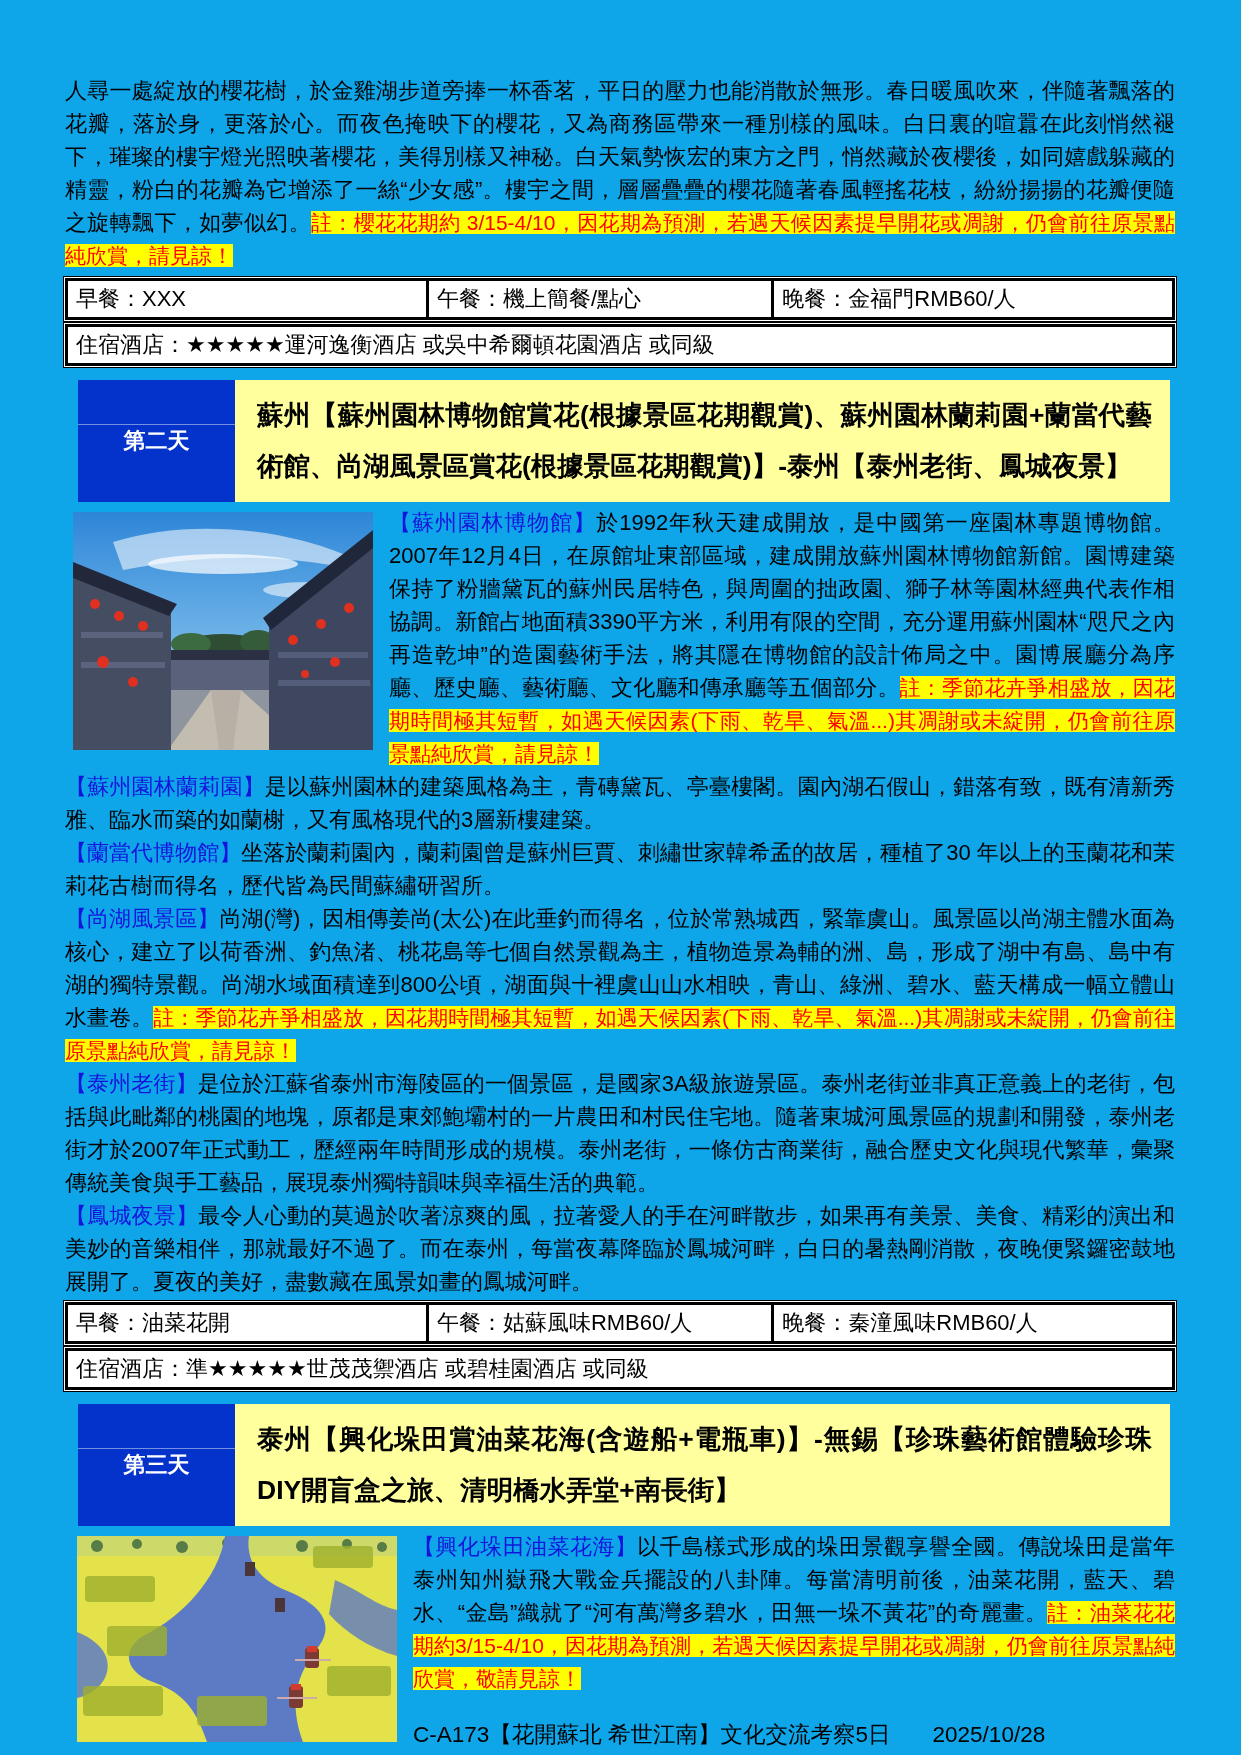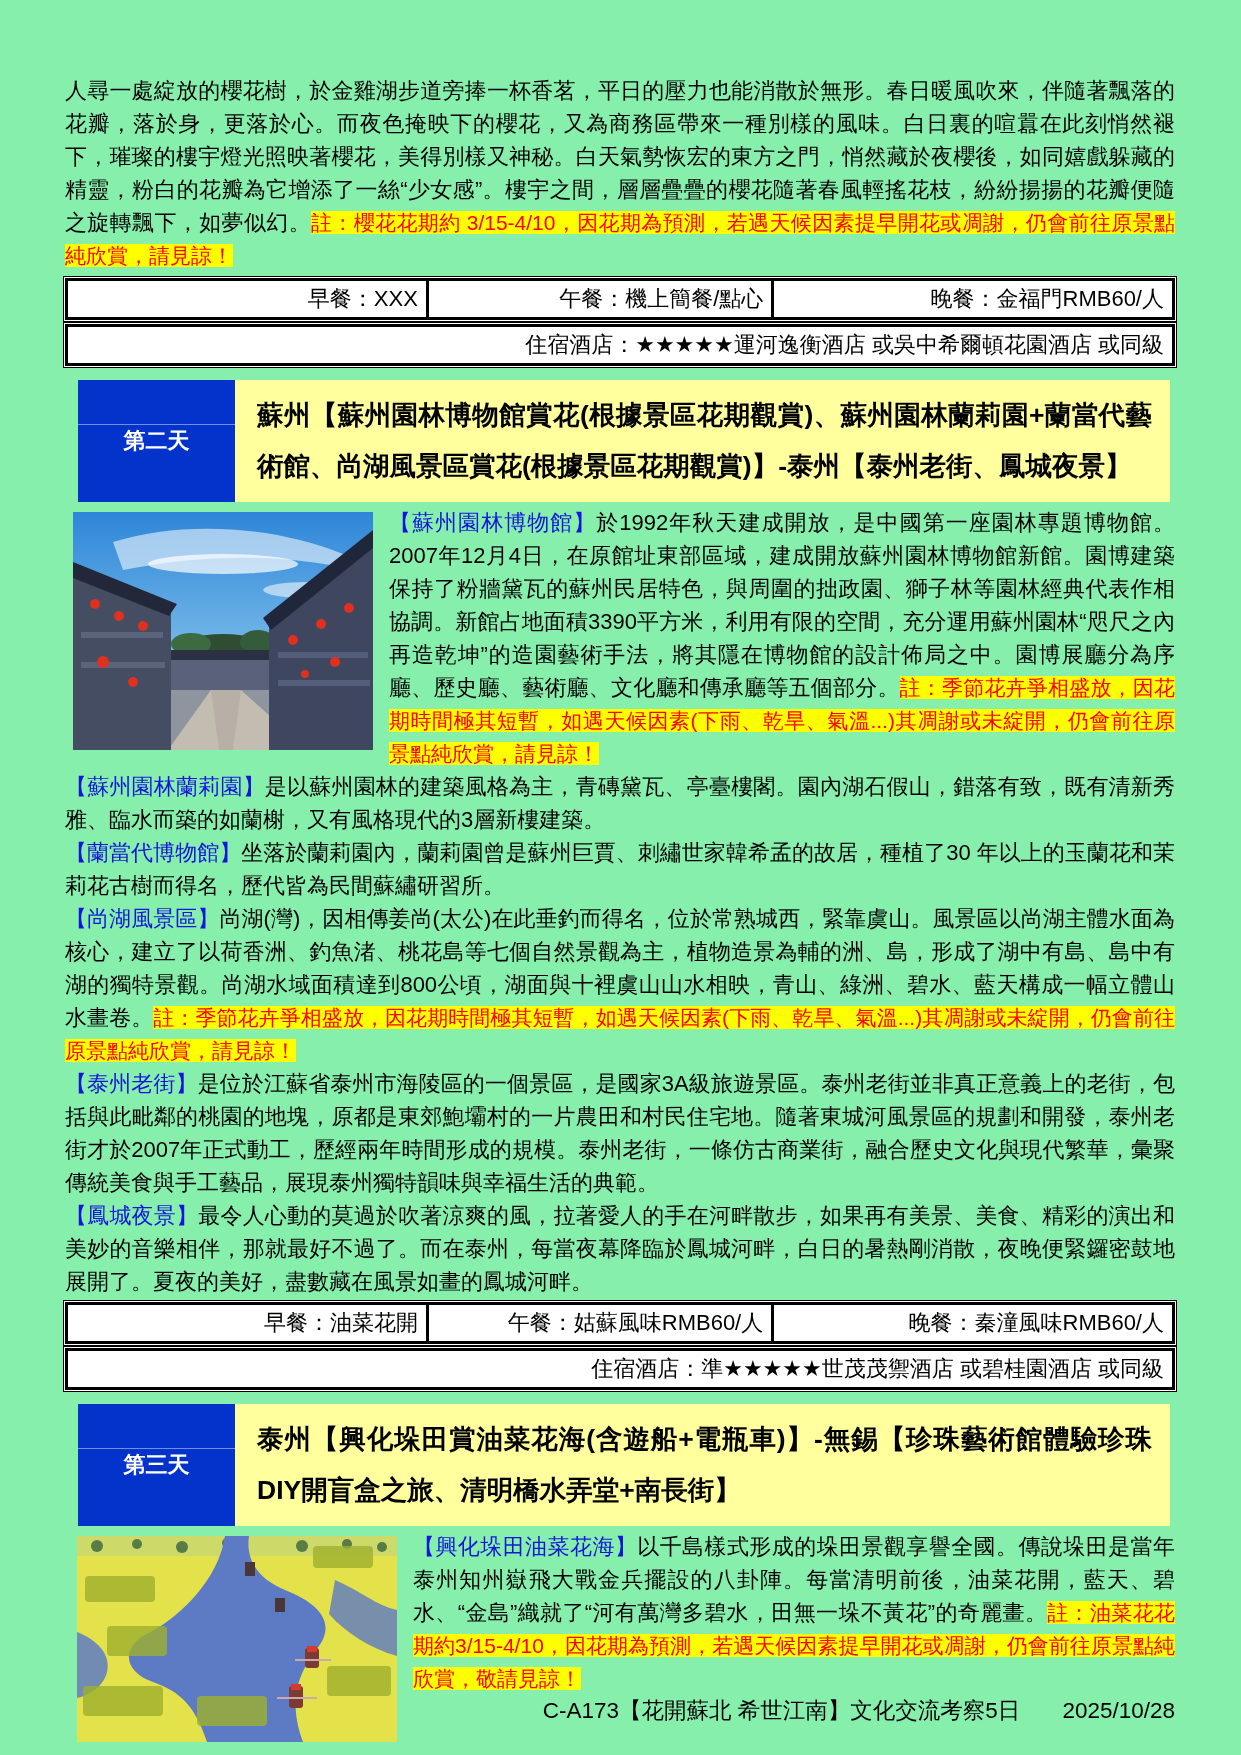--- a/index.html
+++ b/index.html
@@ -1,48 +1,48 @@
 <!DOCTYPE html>
 <html><head>
 <meta charset="utf-8">
 <style>
   html,body{margin:0;padding:0;background:#fff;}
   .page{
-    width:1241px;height:1755px;background:#86efac;overflow:hidden;
+    width:1241px;height:1755px;background:#0ea5e9;overflow:hidden;
     font-family:"Liberation Sans","DejaVu Sans",sans-serif;color:#000;
     box-sizing:border-box;padding:74px 66px 0 65px;position:relative;
   }
   .body-text{font-size:22px;line-height:33px;text-align:justify;margin:0;}
   .intro{margin-bottom:6px;}
   .note{background:#ffff00;color:#ff0000;font-size:21px;}
   .heading{color:#1414dd;font-weight:normal;}
   
   .mtable{width:100%;border-collapse:collapse;border:3px solid #000;background:#fff;
           box-shadow:0 0 0 1px #fff,0 0 0 2px #000;}
-  .mtable td{border:3px solid #000;font-size:22px;padding:2px 8px;height:32px;vertical-align:middle;text-align:right;}
+  .mtable td{border:3px solid #000;font-size:22px;padding:2px 8px;height:32px;vertical-align:middle;}
   .mtable.meals td:nth-child(1){width:32.6%;}
   .mtable.meals td:nth-child(2){width:31.2%;}
   .mtable.meals td:nth-child(3){width:36.2%;}
   .mtable + .mtable{margin-top:4px;}
   .tablegap{height:4px;}
   
   .day-band{display:flex;margin:14px 5px 4px 13px;}
   .day-label{width:157px;flex:none;background:#0433cc;color:#fff;font-size:22px;font-weight:bold;
              display:flex;align-items:center;justify-content:center;position:relative;}
   .label-split{position:absolute;top:44px;left:0;right:0;border-top:1px solid rgba(255,255,255,.45);}
   .day-title{flex:1;background:#ffff9e;font-size:26.5px;font-weight:bold;line-height:51px;
              padding:10px 18px 10px 22px;color:#000;text-align:justify;}
   
   .photo{float:left;display:block;}
   .photo1{width:300px;height:238px;margin:6px 16px 4px 8px;}
   .photo2{width:320px;height:206px;margin:6px 16px 4px 12px;}
   .day-content{margin-top:2px;}
   .day-content3{min-height:218px;}
   .clear{clear:both;}
-  .footer{font-size:22.5px;text-align:right;white-space:nowrap;}
+  .footer{font-size:22.5px;text-align:left;margin-top:24px;white-space:nowrap;}
   .footer .date{padding-left:42px;}
 </style>
 </head>
 <body>
 
 <div class="page">
 
   <p class="body-text intro"><span>人尋一處綻放的櫻花樹，於金雞湖步道旁捧一杯香茗，平日的壓力也能消散於無形。春日暖風吹來，伴隨著飄落的花瓣，落於身，更落於心。而夜色掩映下的櫻花，又為商務區帶來一種別樣的風味。白日裏的喧囂在此刻悄然褪下，璀璨的樓宇燈光照映著櫻花，美得別樣又神秘。白天氣勢恢宏的東方之門，悄然藏於夜櫻後，如同嬉戲躲藏的精靈，粉白的花瓣為它增添了一絲“少女感”。樓宇之間，層層疊疊的櫻花隨著春風輕搖花枝，紛紛揚揚的花瓣便隨之旋轉飄下，如夢似幻。</span><span class="note">註：櫻花花期約 3/15-4/10，因花期為預測，若遇天候因素提早開花或凋謝，仍會前往原景點純欣賞，請見諒！</span></p>
 
   <table class="mtable meals">

